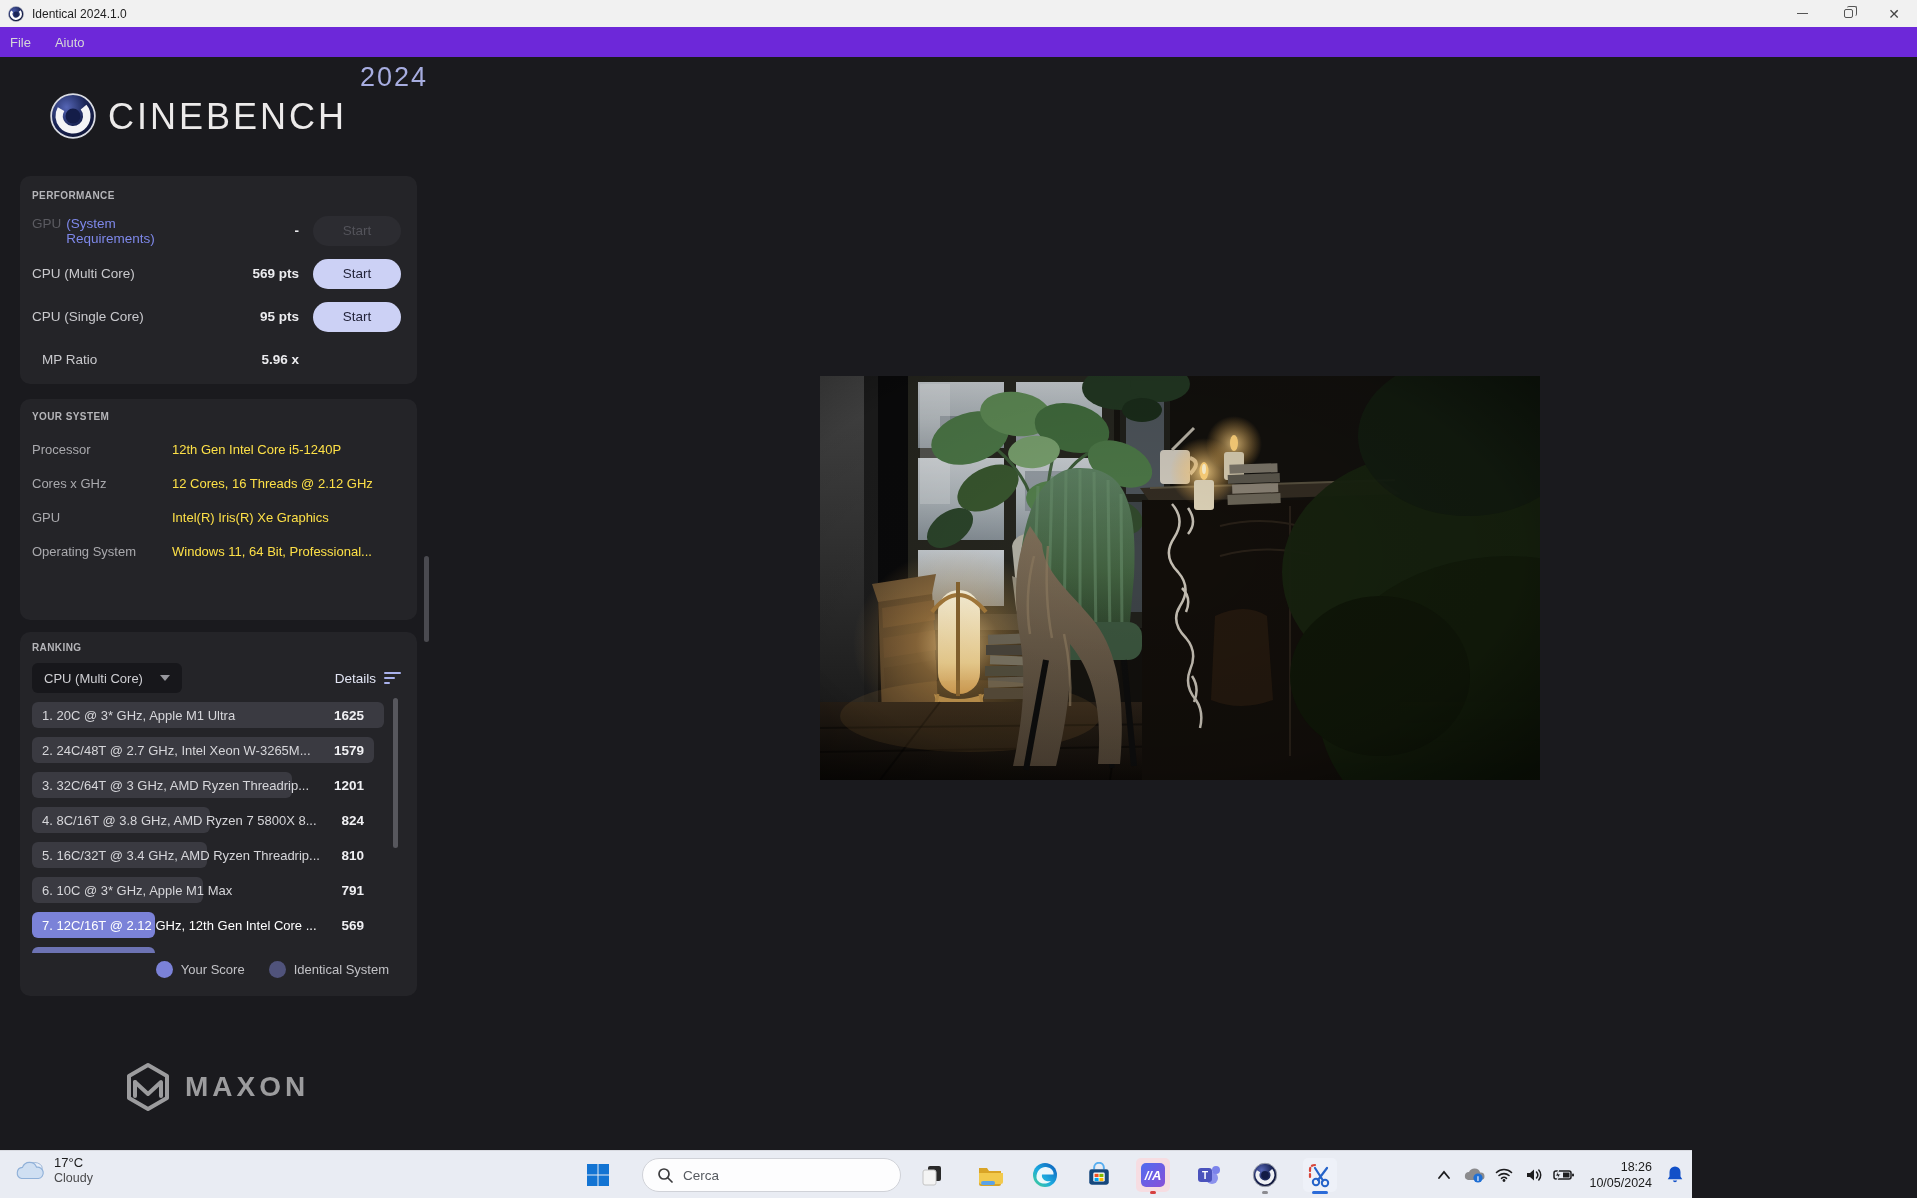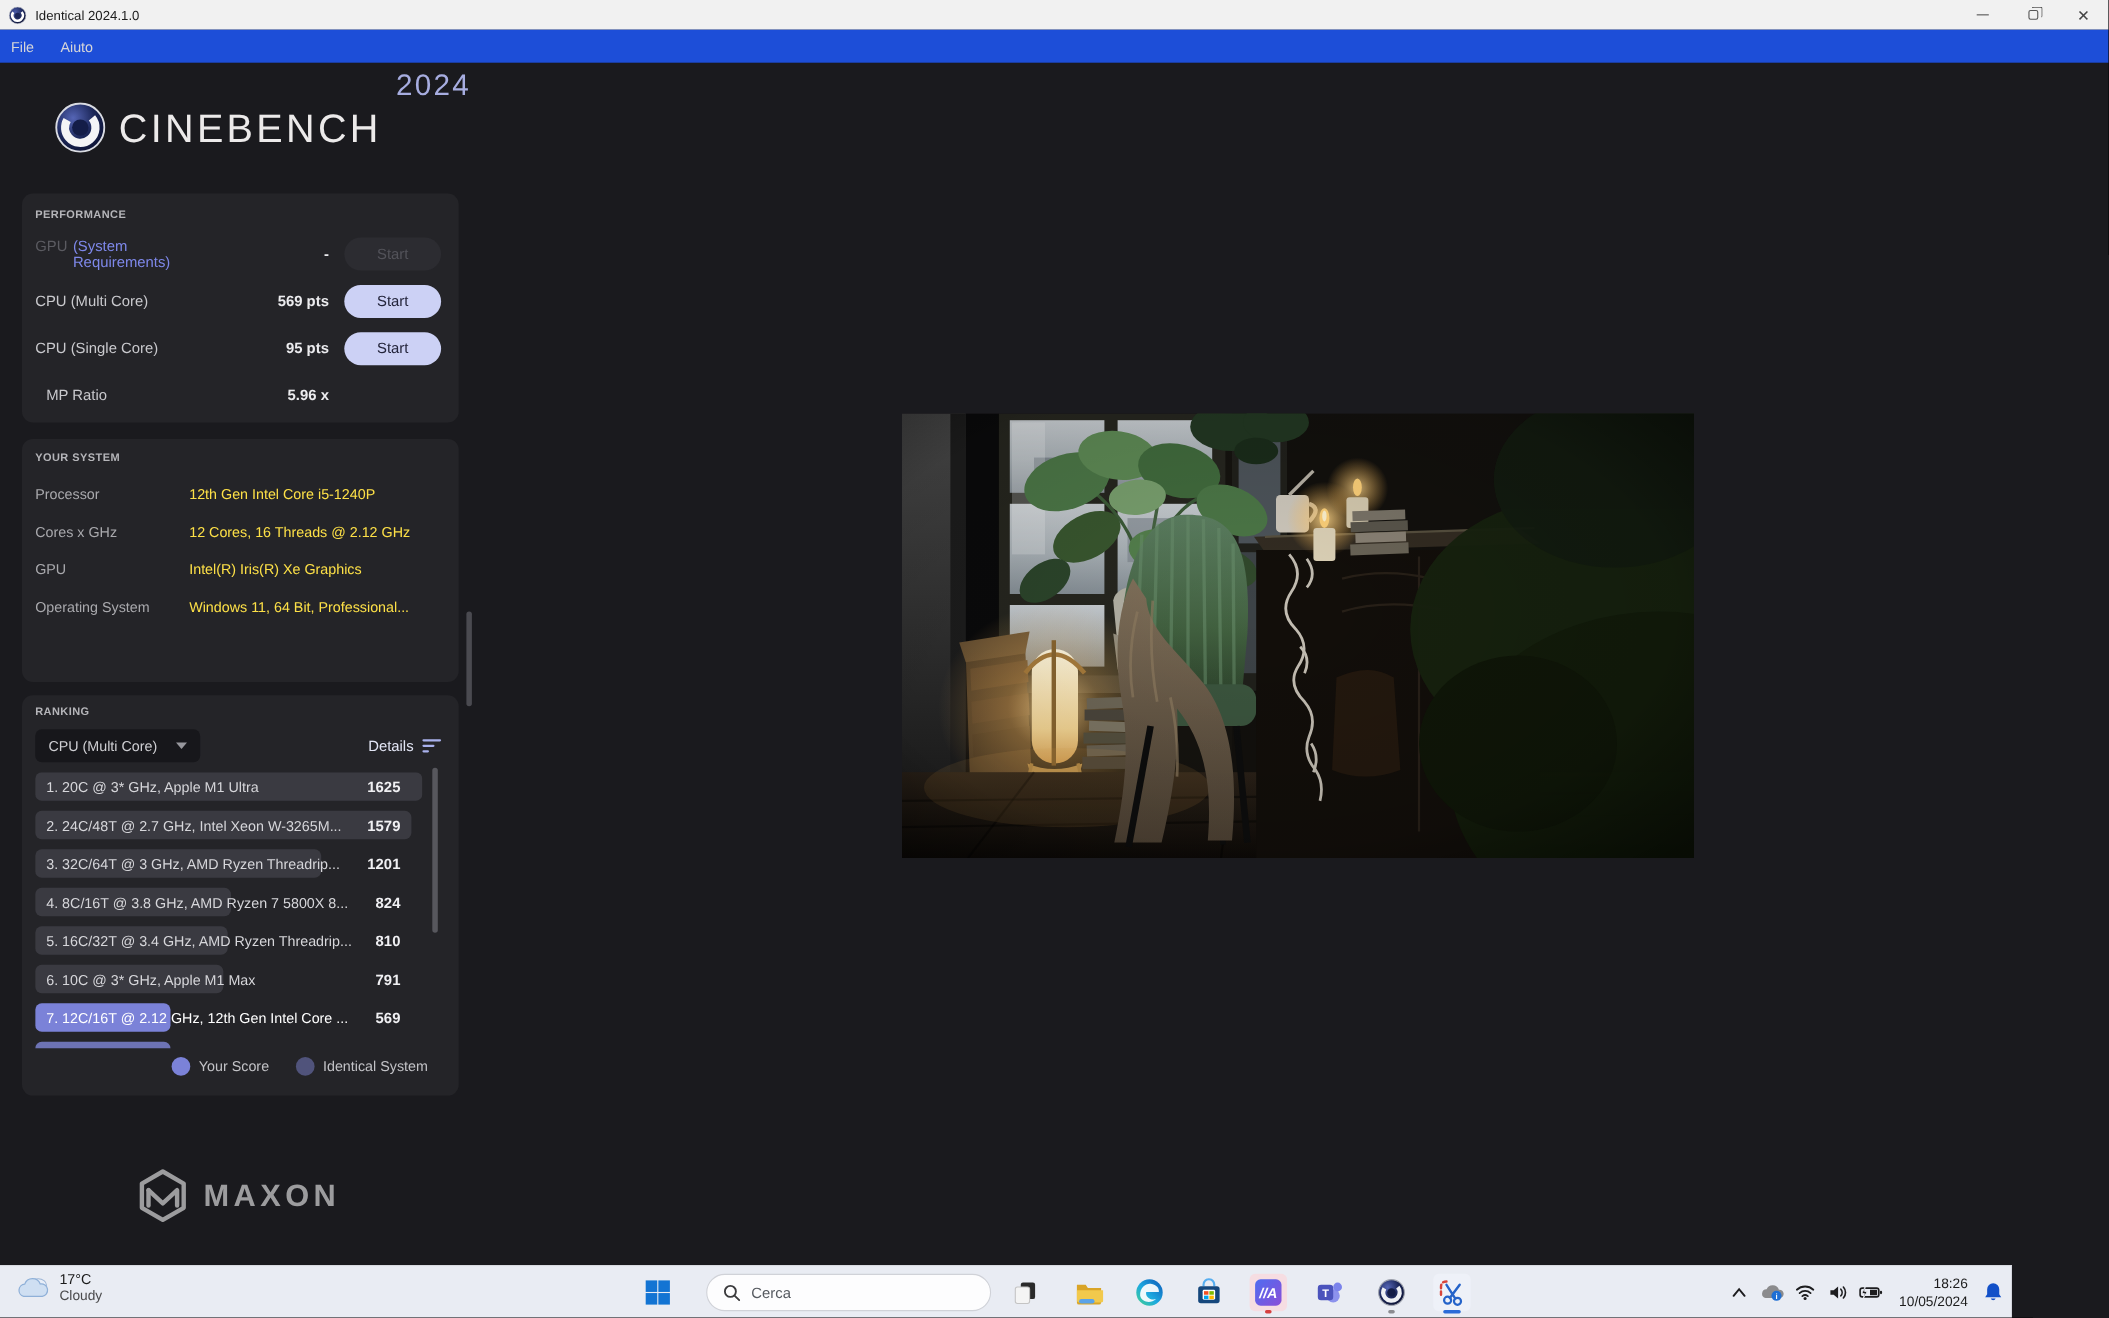--- a/index.html
+++ b/index.html
@@ -12,21 +12,21 @@
   .titlebar .appicon { margin-left:8px; width:16px; height:16px; }
   .titlebar .title { margin-left:8px; font-size:12px; color:#1d1d1d; }
   .wincontrols { position:absolute; right:0; top:0; height:27px; display:flex; }
   .wc { width:46px; height:27px; display:flex; align-items:center; justify-content:center; color:#444; }
   .wc-min i { display:block; width:11px; height:1px; background:#555; }
   .wc-restore i { display:block; width:9px; height:9px; border:1px solid #555; border-radius:2px; position:relative; }
   .wc-restore i:before { content:""; position:absolute; left:2px; top:-4px; width:9px; height:9px; border:1px solid #555; border-left:none; border-bottom:none; border-radius:2px; }
   .wc-close { font-size:14px; }
 
   
-  .menubar { position:absolute; left:0; top:27px; width:1917px; height:30px; background:#1d4ed8; display:flex; align-items:center; }
+  .menubar { position:absolute; left:0; top:27px; width:1917px; height:30px; background:#6d28d9; display:flex; align-items:center; }
   .menuitem { color:#d6d6d8; font-size:13px; padding:0 12px; height:100%; display:flex; align-items:center; cursor:default; }
   .menuitem:first-child { padding-left:10px; }
 
   
   .logoblock { position:absolute; left:50px; top:70px; width:400px; height:80px; }
   .logoball { position:absolute; left:0; top:23px; width:46px; height:46px; }
   .logotext { position:absolute; left:58px; top:26px; font-size:36px; font-weight:300; letter-spacing:3px; color:#eceaea; }
   .logoyear { position:absolute; left:310px; top:-8px; font-size:27px; font-weight:300; letter-spacing:2px; color:#a7ade0; }
 
   
@@ -82,21 +82,21 @@
   .legend-label { font-size:13px; color:#c2c2c6; }
 
   
   .maxon { position:absolute; left:125px; top:1062px; display:flex; align-items:center; gap:14px; }
   .maxon-text { font-size:28px; font-weight:bold; letter-spacing:4px; color:#9c9c9e; }
 
   
   .render { position:absolute; left:820px; top:376px; width:720px; height:404px; }
 
   
-  .taskbar { position:absolute; left:0; top:1150px; width:1829px; height:48px; background:#e9ecf3; border-top:1px solid #d8dae0; }
+  .taskbar { position:absolute; left:0; top:1150px; width:1692px; height:48px; background:#e9ecf3; border-top:1px solid #d8dae0; }
   .weather { position:absolute; left:14px; top:4px; display:flex; align-items:center; gap:8px; cursor:pointer; }
   .weather-texts { display:flex; flex-direction:column; line-height:1.25; }
   .weather-temp { font-size:13px; color:#1b1b1b; }
   .weather-cond { font-size:12.5px; color:#4a4a4c; }
   .tb-ico { position:absolute; top:7px; width:34px; height:34px; display:flex; align-items:center; justify-content:center; border-radius:5px; cursor:pointer; }
   .tb-ico .runner { position:absolute; bottom:-2px; left:50%; transform:translateX(-50%); width:6px; height:3px; border-radius:2px; background:#8b8b90; }
   .tb-ico .runner.red { background:#d64040; }
   .tb-ico .runner.active { width:16px; background:#2b6bd8; }
   .tb-ico.hl-pink { background:#f6dde2; }
   .tb-ico.hl-lite { background:#eef1f8; }

